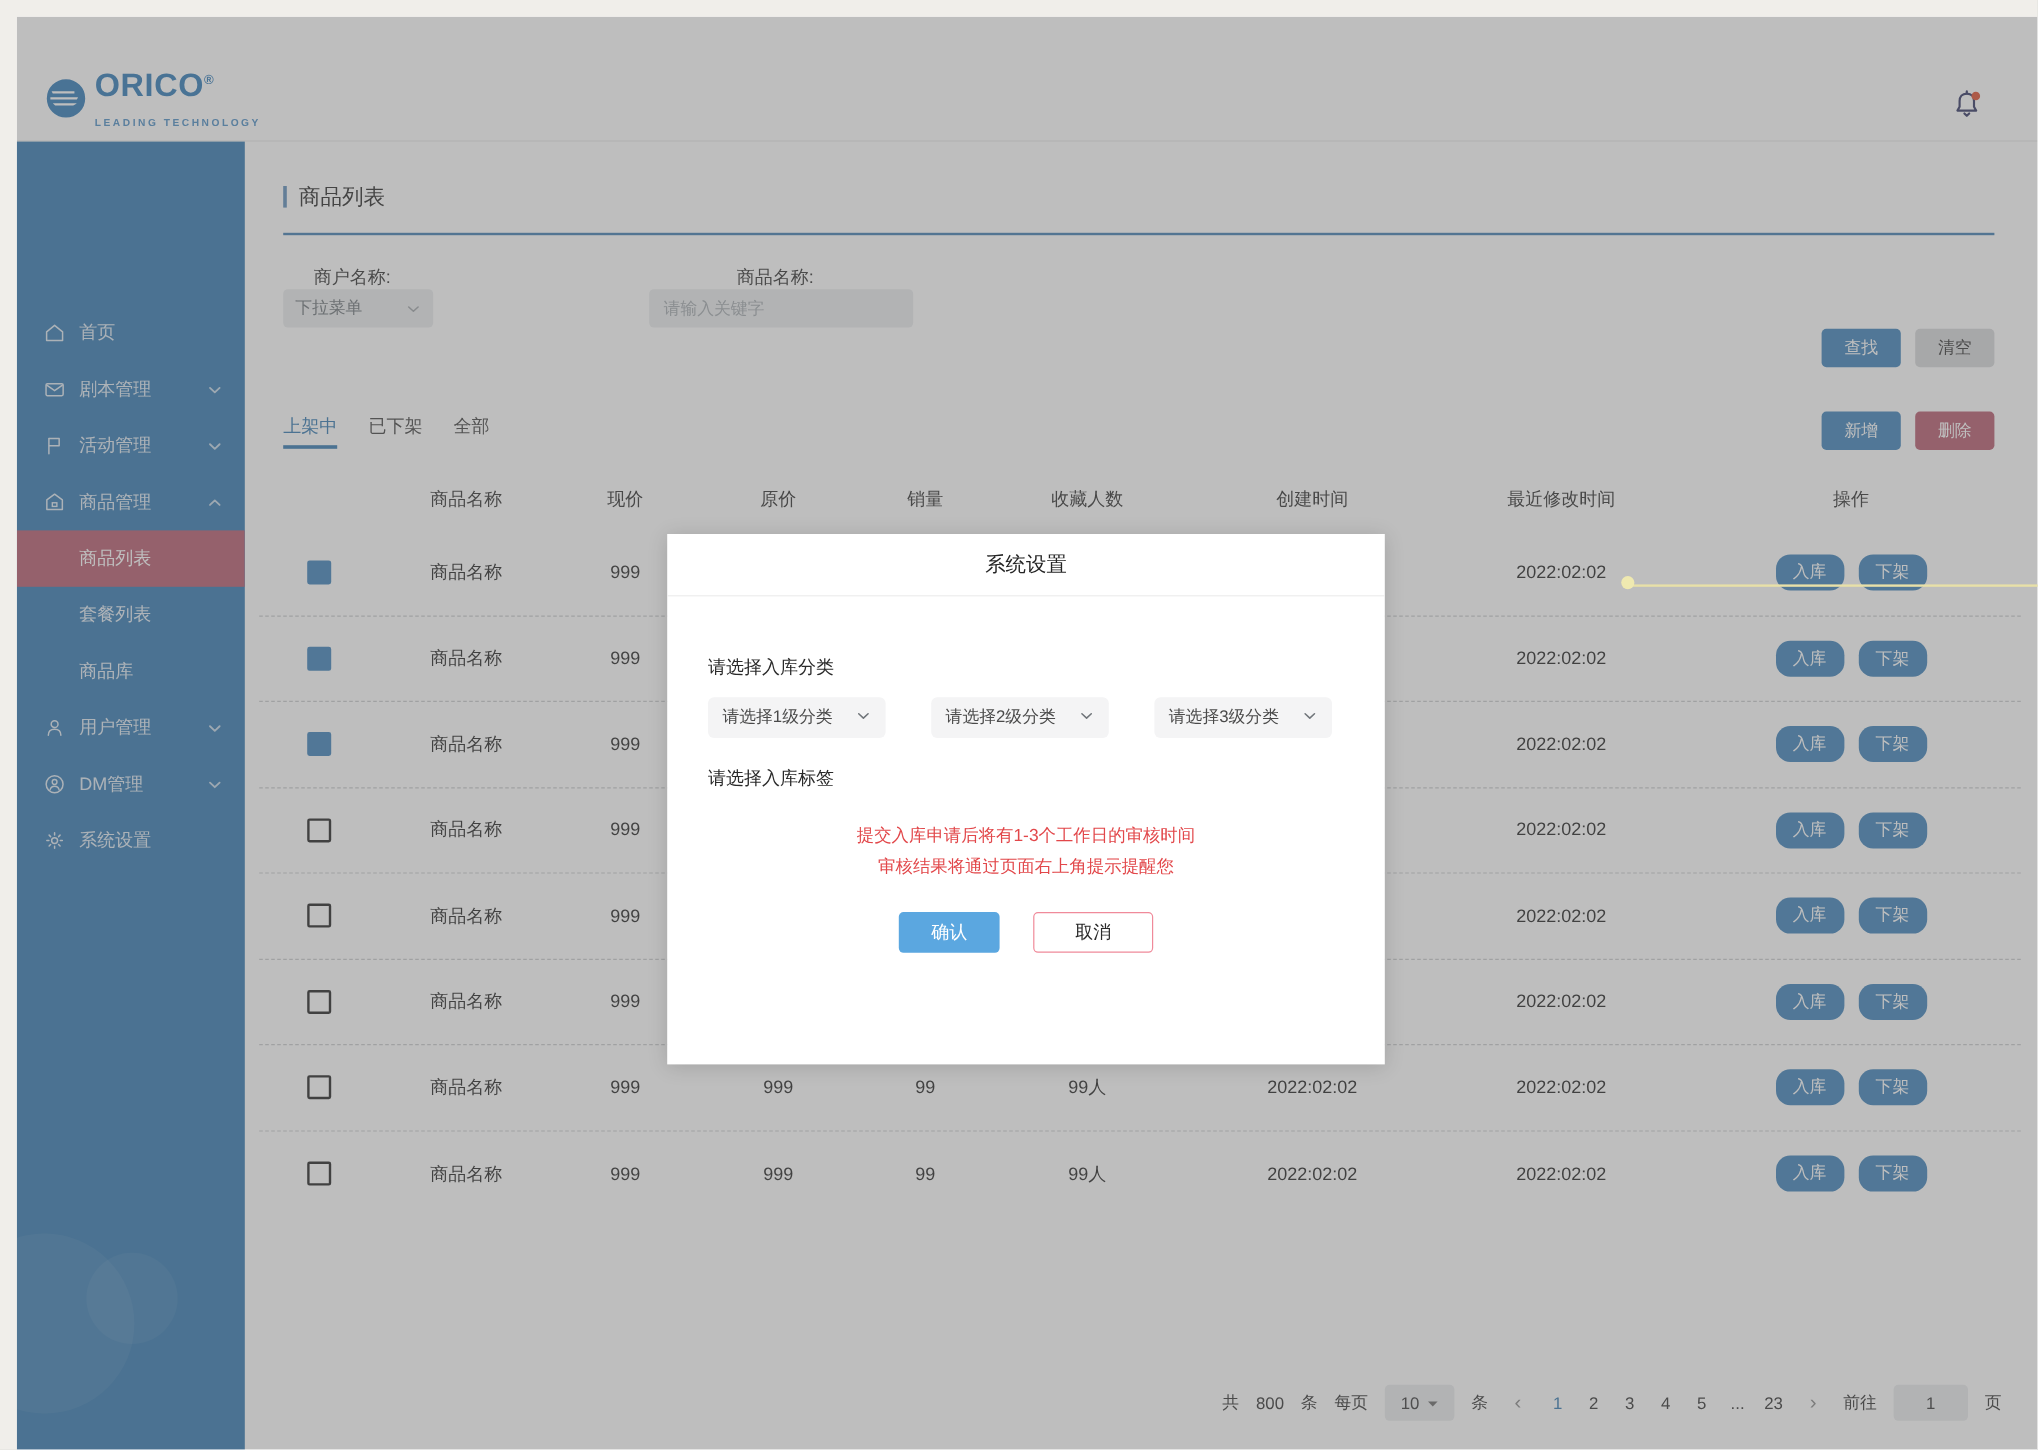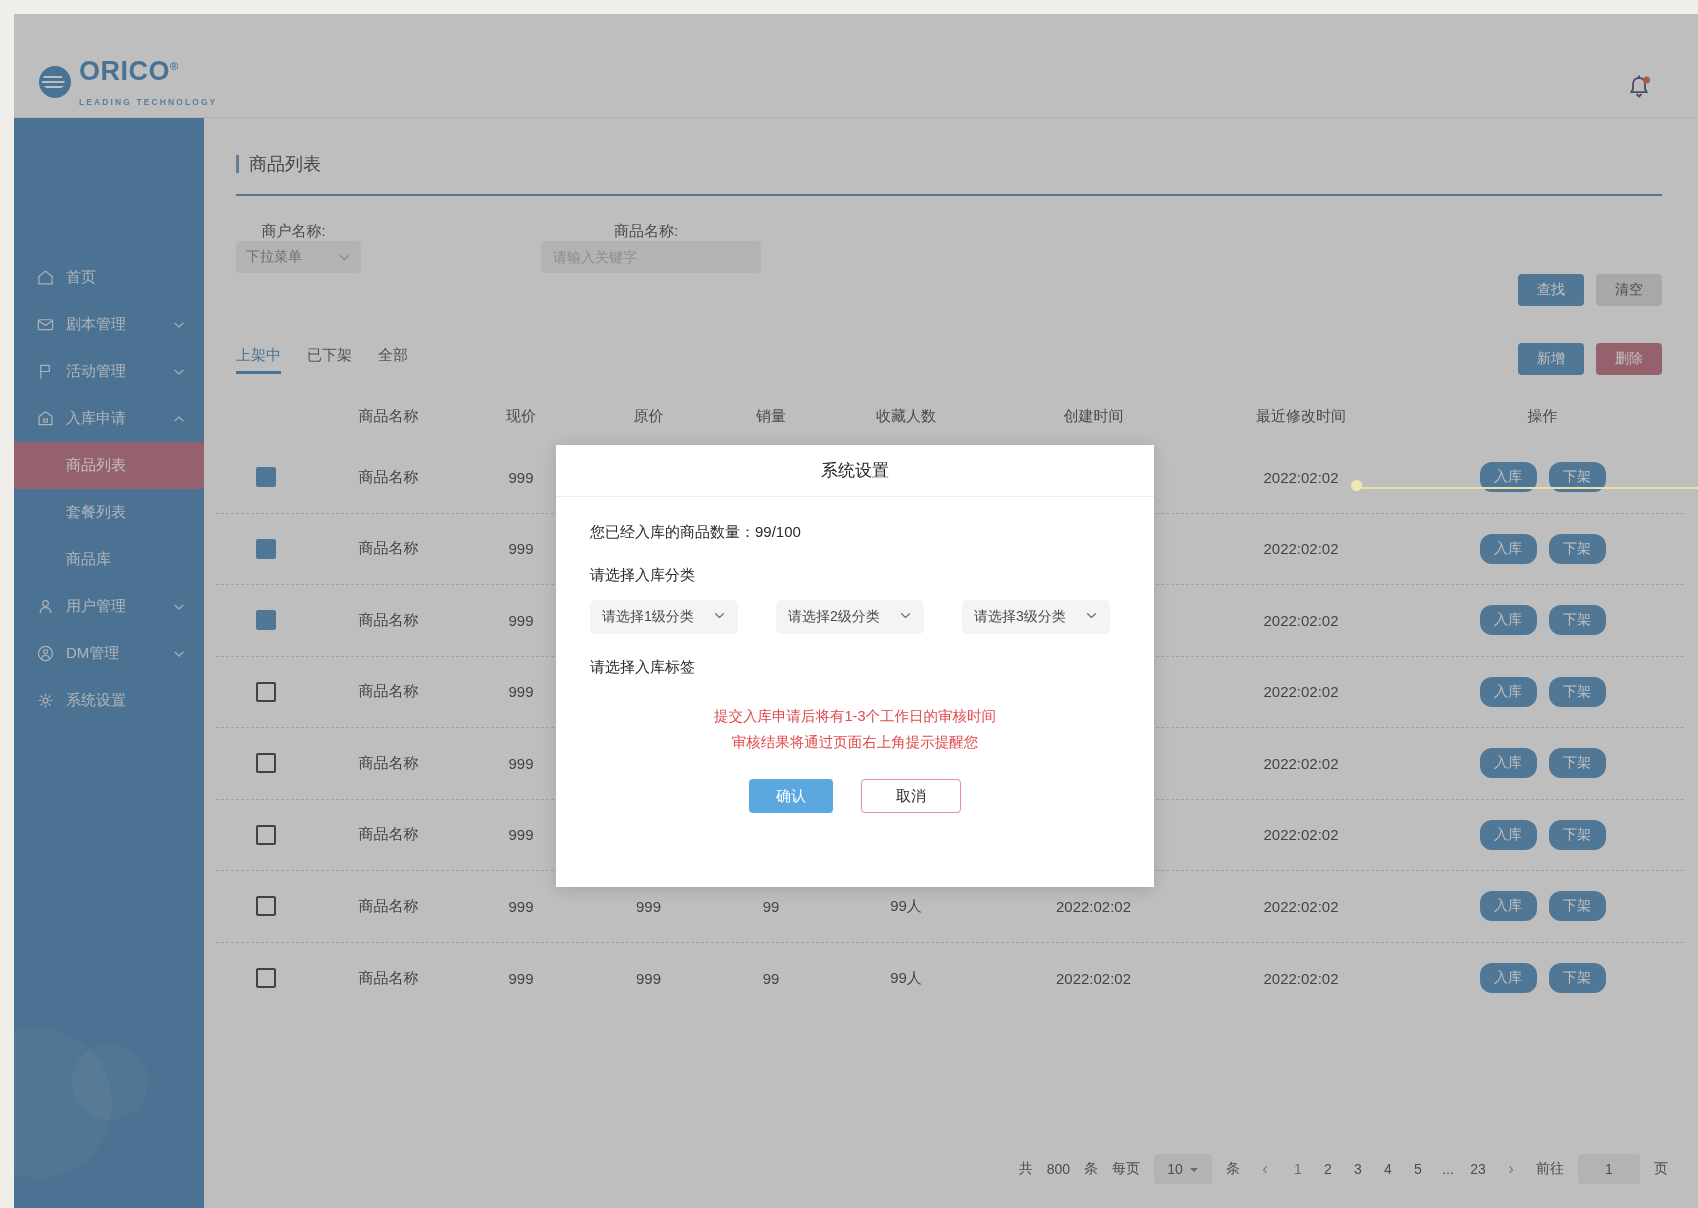--- a/index.html
+++ b/index.html
@@ -349,21 +349,21 @@
           </span>
         </div>
 
         <div class="menu-item">
           <span class="mi-icon">
             <svg viewBox="0 0 20 20" width="19" height="19">
                 <path d="M3.2 8 L10 3 L16.8 8 V16.5 H3.2 Z" fill="none" stroke="#dfe9f3" stroke-width="1.3" stroke-linejoin="round"></path>
                 <rect x="8" y="10.5" width="4" height="3.2" fill="none" stroke="#dfe9f3" stroke-width="1.2"></rect>
               </svg>
           </span>
-          <span class="mi-label">入库申请</span>
+          <span class="mi-label">商品管理</span>
           <span class="mi-arrow">
             <svg viewBox="0 0 14 14" width="14" height="14">
                 <path d="M3 8.8 L7 5 L11 8.8" fill="none" stroke="#dfe9f3" stroke-width="1.5" stroke-linecap="round" stroke-linejoin="round"></path>
               </svg>
           </span>
         </div>
 
         <div class="submenu-item active">
           <span>商品列表</span>
         </div>
@@ -636,21 +636,20 @@
       </div>
 
     </div>
   </div>
 
   <div id="dimmer"></div>
 
   <div class="modal">
     <div class="modal-title">系统设置</div>
     <div class="modal-body">
-      <div class="m-count">您已经入库的商品数量：99/100</div>
 
       <div class="m-section">请选择入库分类</div>
       <div class="m-selects">
         <div class="m-select">
           <span>请选择1级分类</span>
           <span><svg viewBox="0 0 13 13" width="13" height="13">
                 <path d="M2.6 4.8 L6.5 8.4 L10.4 4.8" fill="none" stroke="#70757a" stroke-width="1.3" stroke-linecap="round" stroke-linejoin="round"></path>
               </svg></span>
         </div>
         <div class="m-select">

